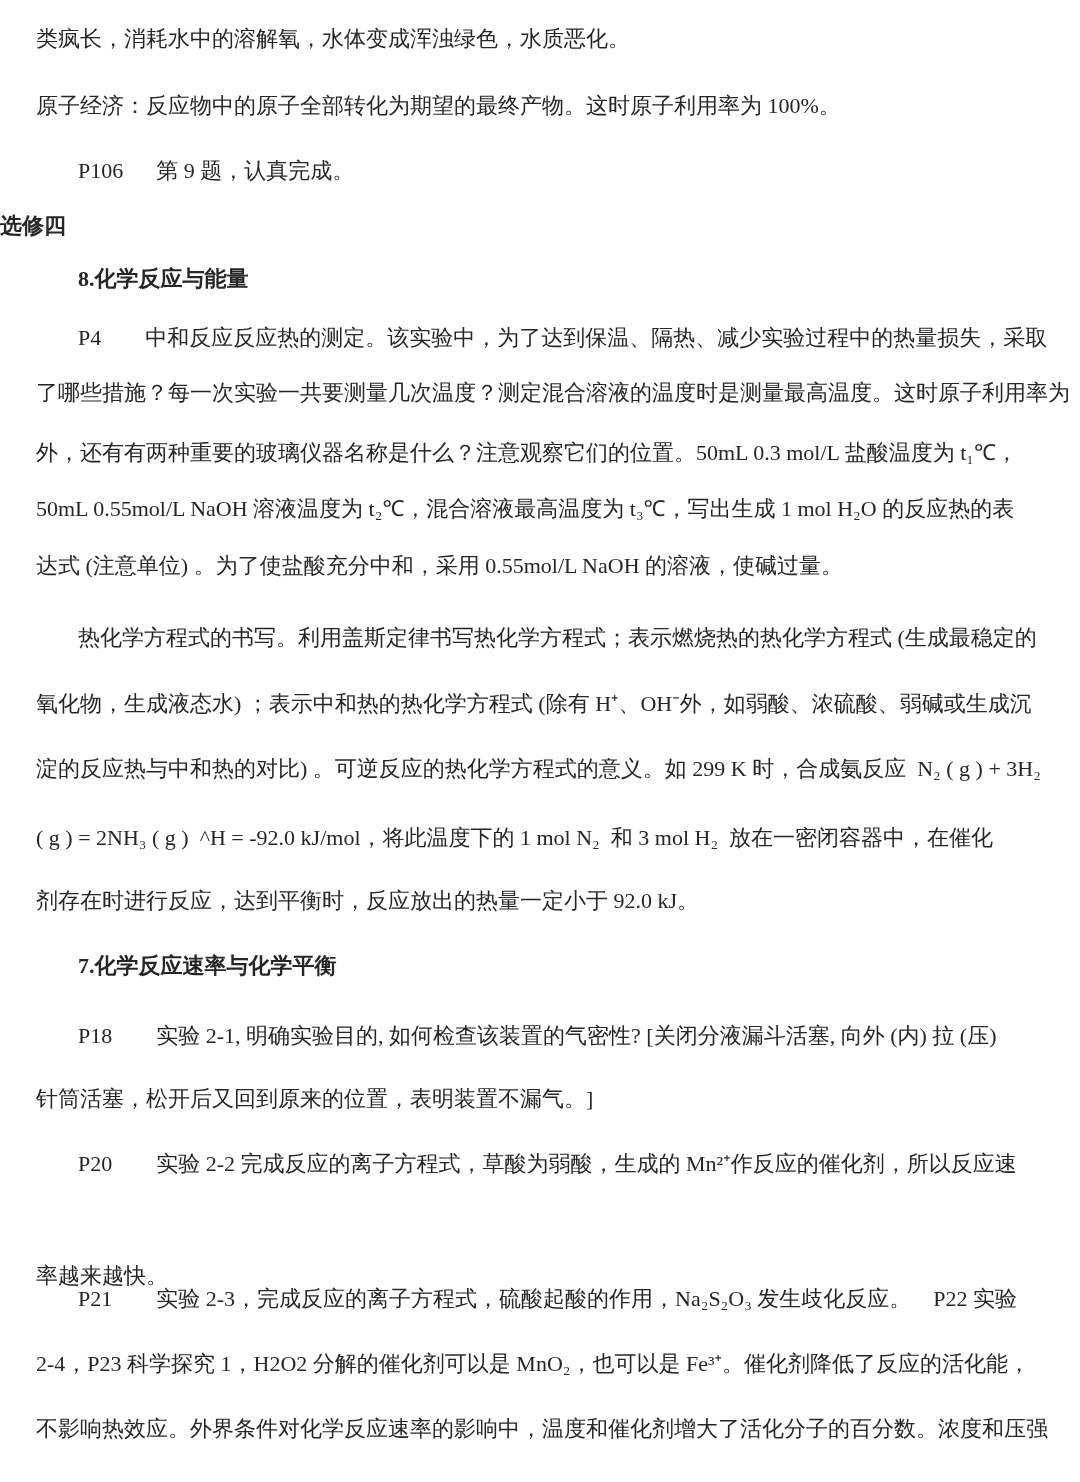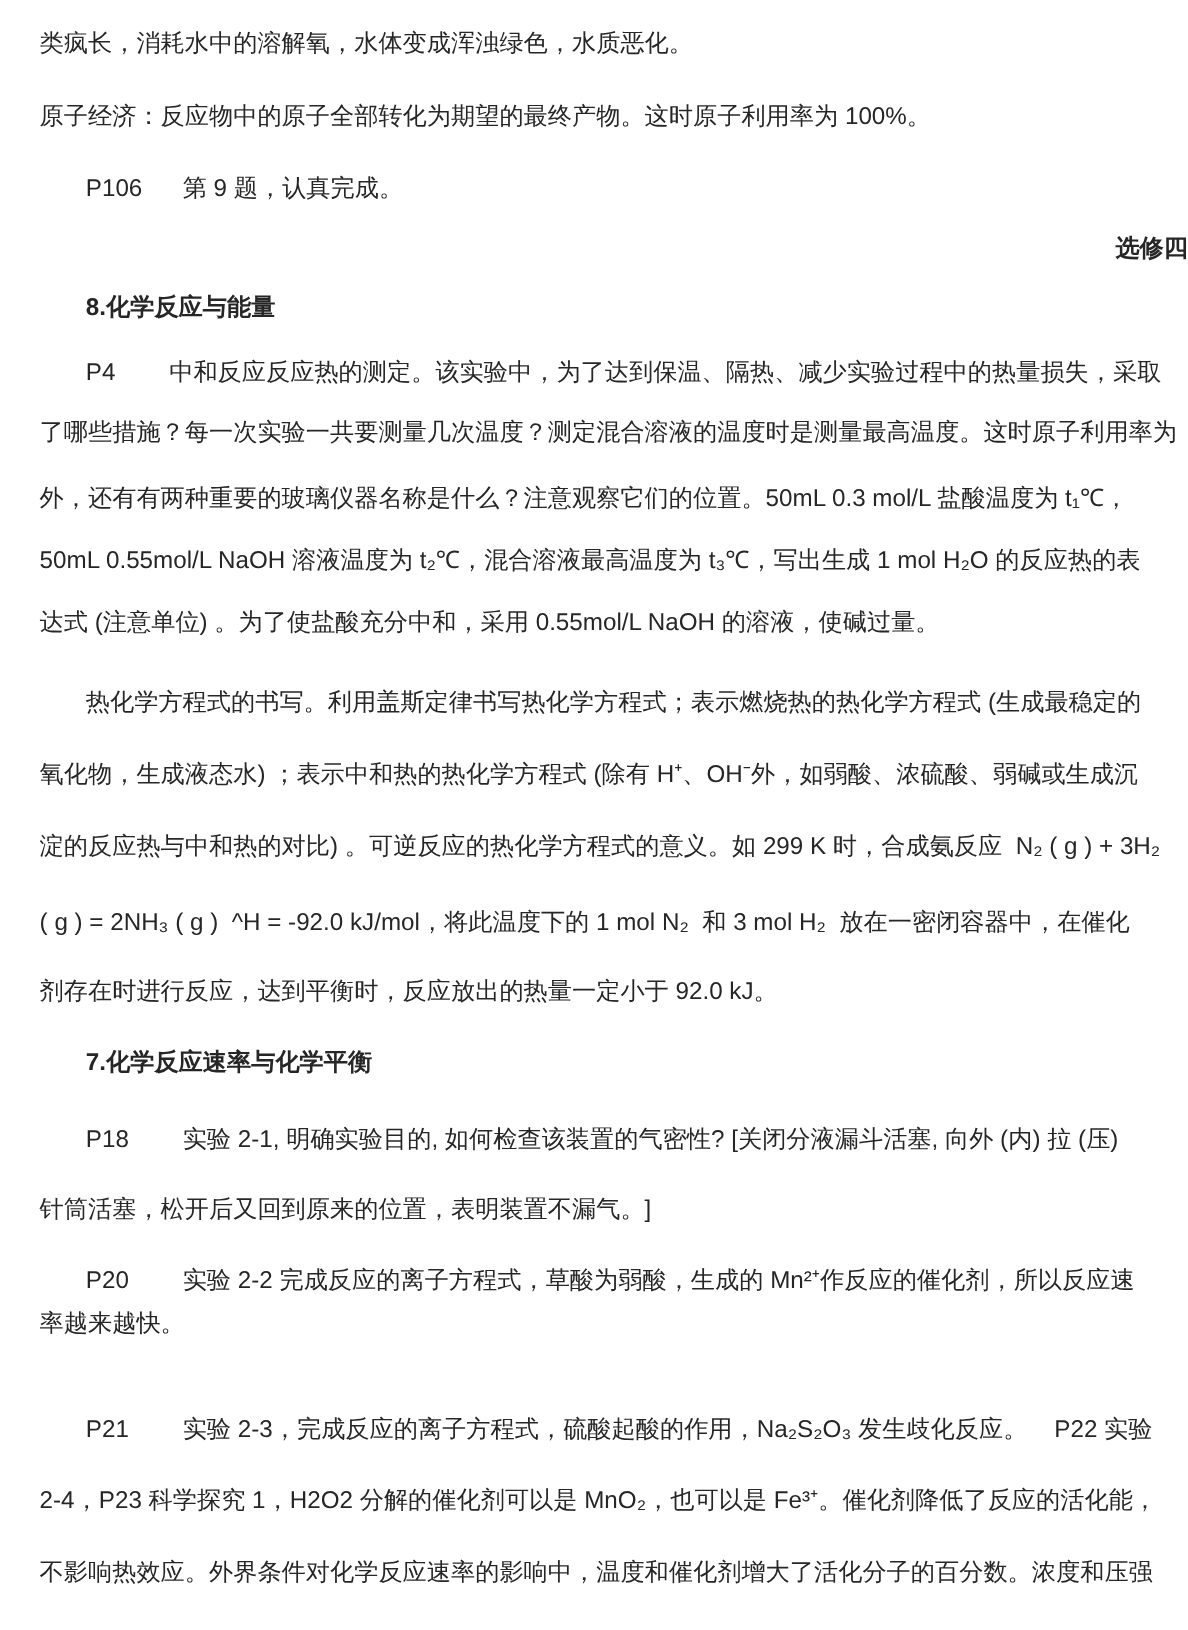--- a/index.html
+++ b/index.html
@@ -6,36 +6,36 @@
     margin: 0;
     padding: 0;
     background: #ffffff;
   }
   .page {
     position: relative;
     width: 1080px;
     height: 1482px;
     background: #ffffff;
     overflow: hidden;
-    font-family: Liberation Sans, sans-serif;
+    font-family: Liberation Serif, serif;
     color: #262626;
   }
   .line {
     position: absolute;
     left: 36px;
     font-size: 22px;
     line-height: 1.25;
     white-space: pre;
     font-weight: 400;
   }
   .indent { left: 78px; text-align: center; }
   .center {
     left: 0;
     width: 100%;
-    text-align: right;
+    text-align: left;
     white-space: normal;
   }
   .bold { font-weight: 700; }
 </style>
 </head>
 <body>
 
 <div class="page">
   <div class="line" style="top:25px">类疯长，消耗水中的溶解氧，水体变成浑浊绿色，水质恶化。</div>
   <div class="line" style="top:92px">原子经济：反应物中的原子全部转化为期望的最终产物。这时原子利用率为 100%。</div>
@@ -49,17 +49,17 @@
   <div class="line" style="top:552px">达式 (注意单位) 。为了使盐酸充分中和，采用 0.55mol/L NaOH 的溶液，使碱过量。</div>
   <div class="line indent" style="top:624px">热化学方程式的书写。利用盖斯定律书写热化学方程式；表示燃烧热的热化学方程式 (生成最稳定的</div>
   <div class="line" style="top:690px">氧化物，生成液态水) ；表示中和热的热化学方程式 (除有 H⁺、OH⁻外，如弱酸、浓硫酸、弱碱或生成沉</div>
   <div class="line" style="top:755px">淀的反应热与中和热的对比) 。可逆反应的热化学方程式的意义。如 299 K 时，合成氨反应  N₂ ( g ) + 3H₂</div>
   <div class="line" style="top:824px">( g ) = 2NH₃ ( g )  ^H = -92.0 kJ/mol，将此温度下的 1 mol N₂  和 3 mol H₂  放在一密闭容器中，在催化</div>
   <div class="line" style="top:887px">剂存在时进行反应，达到平衡时，反应放出的热量一定小于 92.0 kJ。</div>
   <div class="line indent bold" style="top:952px">7.化学反应速率与化学平衡</div>
   <div class="line indent" style="top:1022px">P18        实验 2-1, 明确实验目的, 如何检查该装置的气密性? [关闭分液漏斗活塞, 向外 (内) 拉 (压)</div>
   <div class="line" style="top:1085px">针筒活塞，松开后又回到原来的位置，表明装置不漏气。]</div>
   <div class="line indent" style="top:1150px">P20        实验 2-2 完成反应的离子方程式，草酸为弱酸，生成的 Mn²⁺作反应的催化剂，所以反应速</div>
-  <div class="line" style="top:1189px">率越来越快。</div>
+  <div class="line" style="top:1262px">率越来越快。</div>
   <div class="line indent" style="top:1285px">P21        实验 2-3，完成反应的离子方程式，硫酸起酸的作用，Na₂S₂O₃ 发生歧化反应。    P22 实验</div>
   <div class="line" style="top:1350px">2-4，P23 科学探究 1，H2O2 分解的催化剂可以是 MnO₂，也可以是 Fe³⁺。催化剂降低了反应的活化能，</div>
   <div class="line" style="top:1415px">不影响热效应。外界条件对化学反应速率的影响中，温度和催化剂增大了活化分子的百分数。浓度和压强</div>
 </div>
 
 </body></html>

